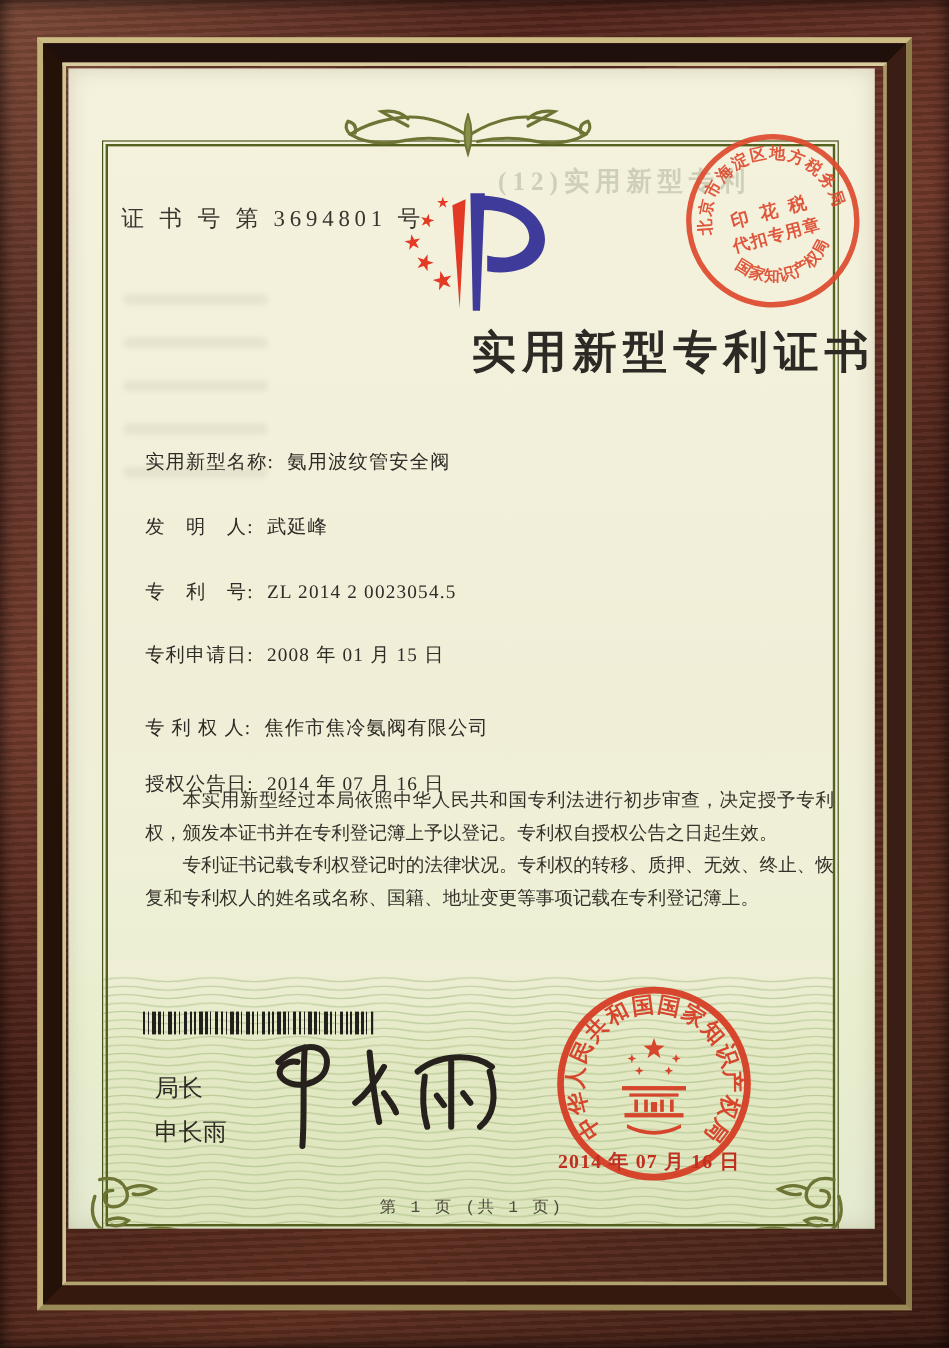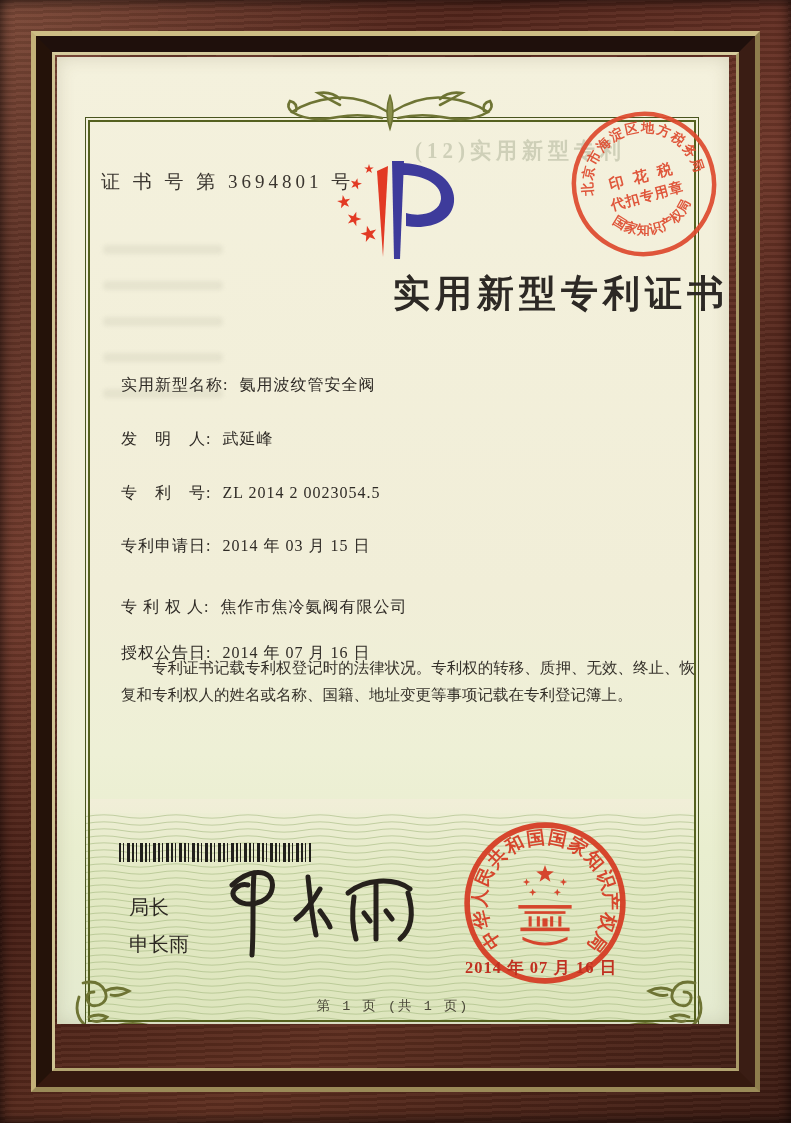--- a/index.html
+++ b/index.html
@@ -179,33 +179,34 @@
       <div class="frow f1">
         <span class="lb">发　明　人:</span>
         <span class="vl">武延峰</span>
       </div>
       <div class="frow f2">
         <span class="lb">专　利　号:</span>
         <span class="vl">ZL 2014 2 0023054.5</span>
       </div>
       <div class="frow f3">
         <span class="lb">专利申请日:</span>
-        <span class="vl">2014 年 03 月 15 日</span>
+        <span class="vl">2008 年 01 月 15 日</span>
       </div>
       <div class="frow f4">
         <span class="lb">专 利 权 人:</span>
         <span class="vl">焦作市焦冷氨阀有限公司</span>
       </div>
       <div class="frow f5">
         <span class="lb">授权公告日:</span>
         <span class="vl">2014 年 07 月 16 日</span>
       </div>
     </div>
 
     <div class="bodytext">
+      <p>本实用新型经过本局依照中华人民共和国专利法进行初步审查，决定授予专利权，颁发本证书并在专利登记簿上予以登记。专利权自授权公告之日起生效。</p>
       <p>专利证书记载专利权登记时的法律状况。专利权的转移、质押、无效、终止、恢复和专利权人的姓名或名称、国籍、地址变更等事项记载在专利登记簿上。</p>
     </div>
 
     <div class="barcode"></div>
 
     <div class="signer">
       <div>局长</div>
       <div>申长雨</div>
     </div>
 

